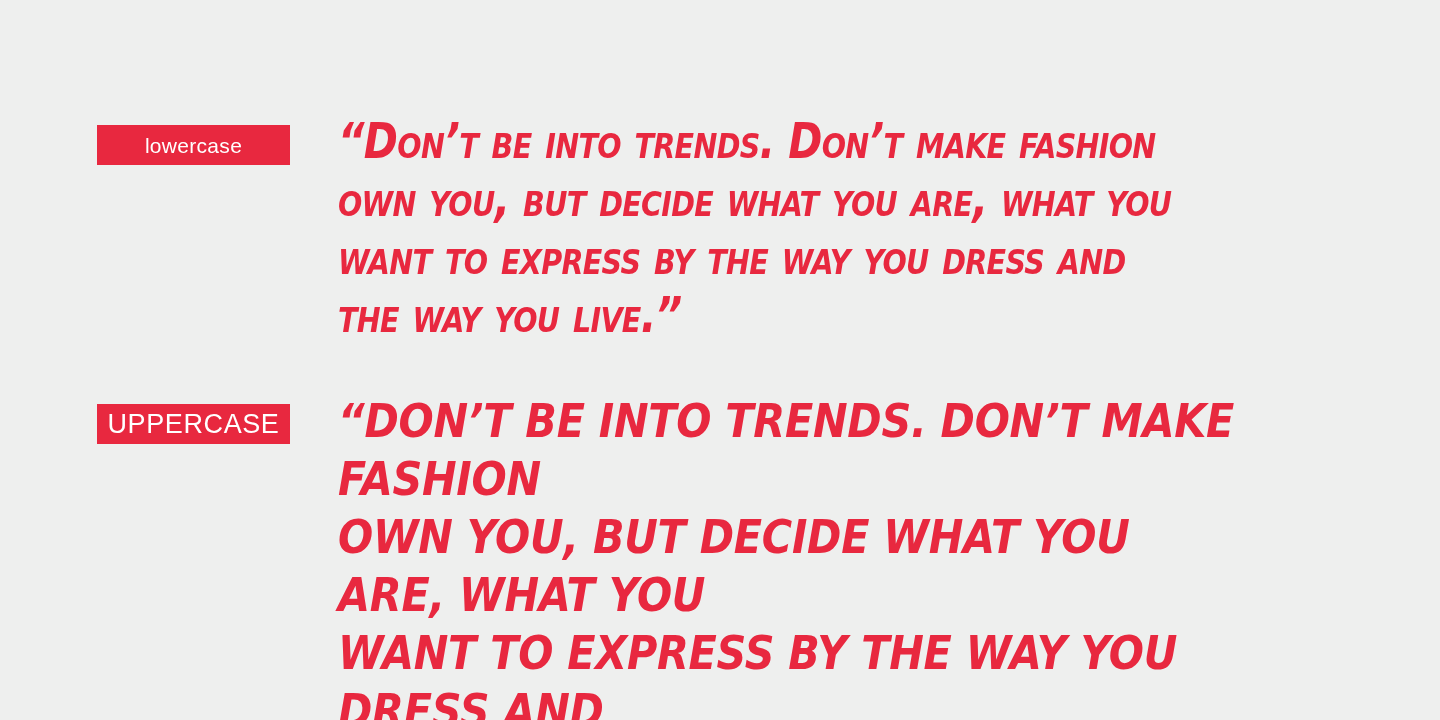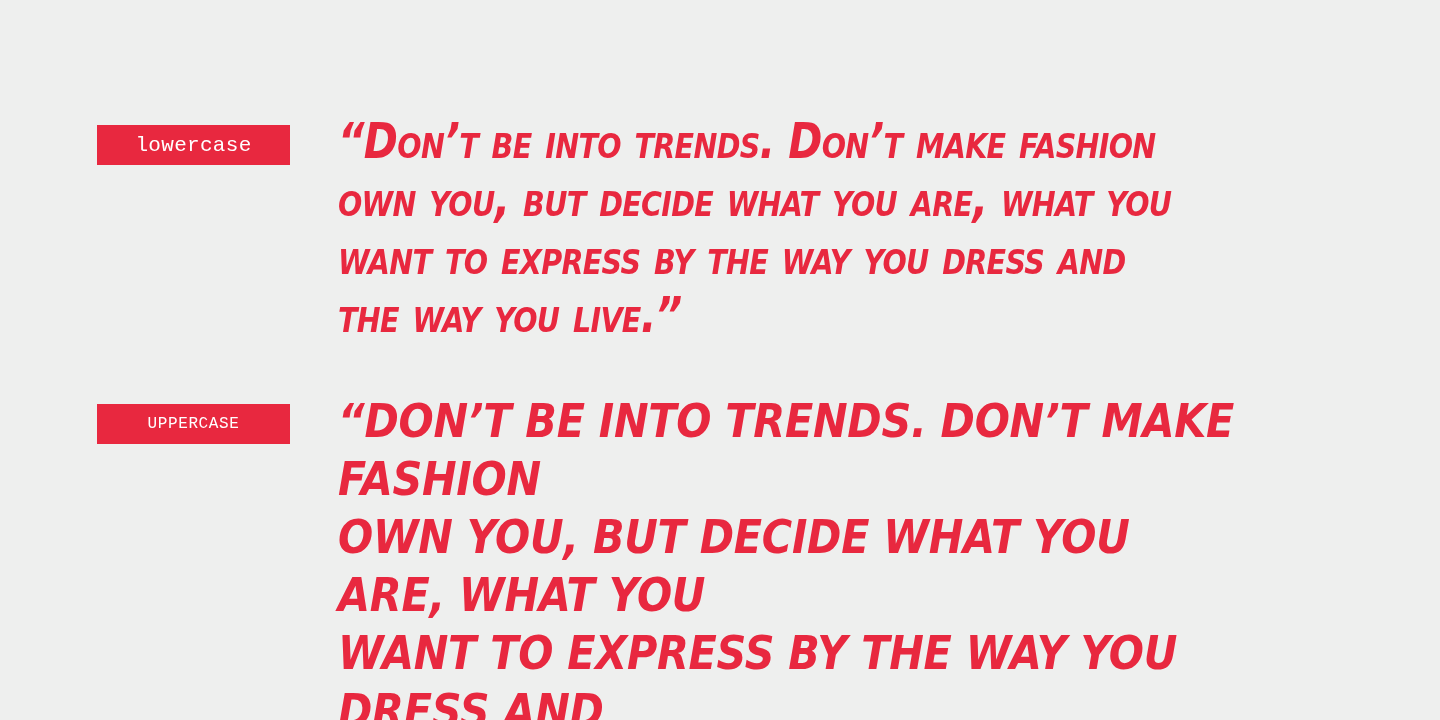--- a/index.html
+++ b/index.html
@@ -36,29 +36,29 @@
     height: 40px;
     background: #e8283f;
     display: flex;
     align-items: center;
     justify-content: center;
     flex: 0 0 auto;
     margin-top: 12px;
   }
   .badge-label {
     color: #ffffff;
-    font-family: Liberation Mono, monospace;
+    font-family: Liberation Sans, sans-serif;
     font-size: 21px;
     font-weight: 300;
     letter-spacing: 0.3px;
     line-height: 1;
     white-space: nowrap;
   }
   #block-uppercase .badge-label {
-    font-size: 16px;
+    font-size: 27px;
     letter-spacing: 0.6px;
   }
 
   
   .sample {
     margin-left: 48px;
     color: #e8283f;
     font-family: "DejaVu Sans", sans-serif;
     font-weight: 700;
     font-style: italic;

